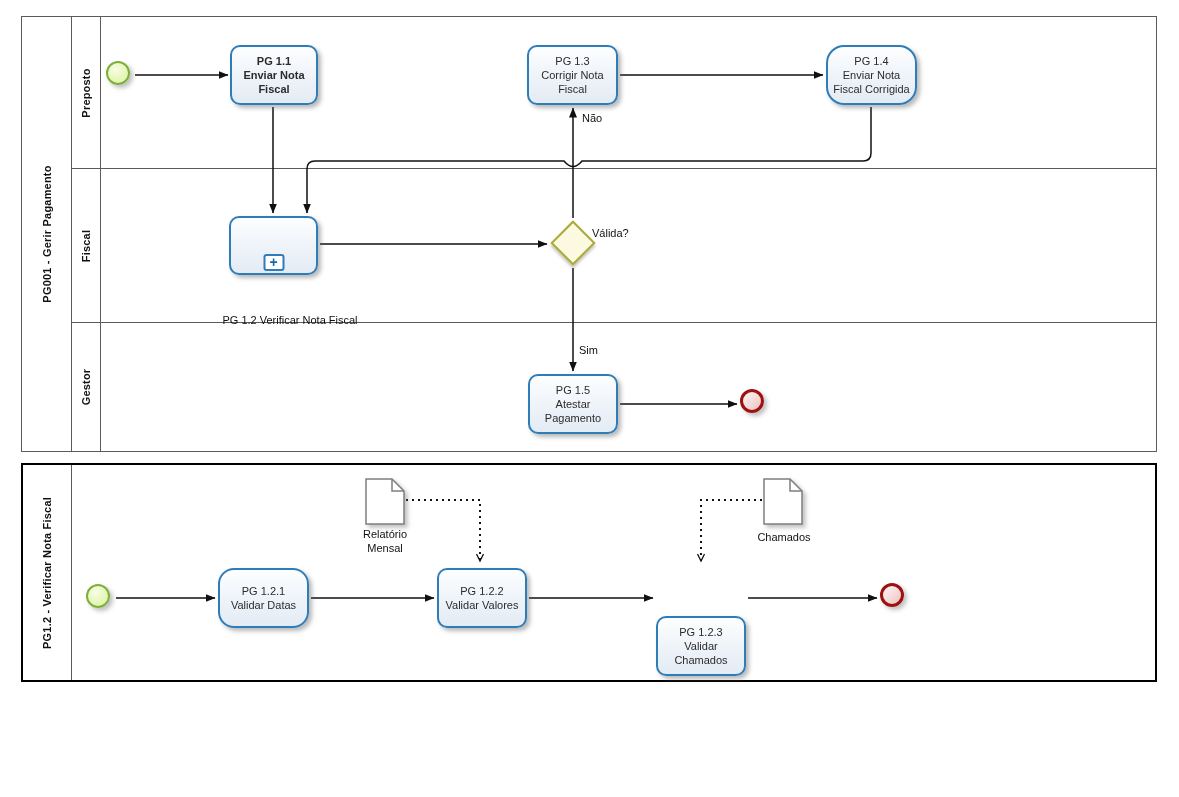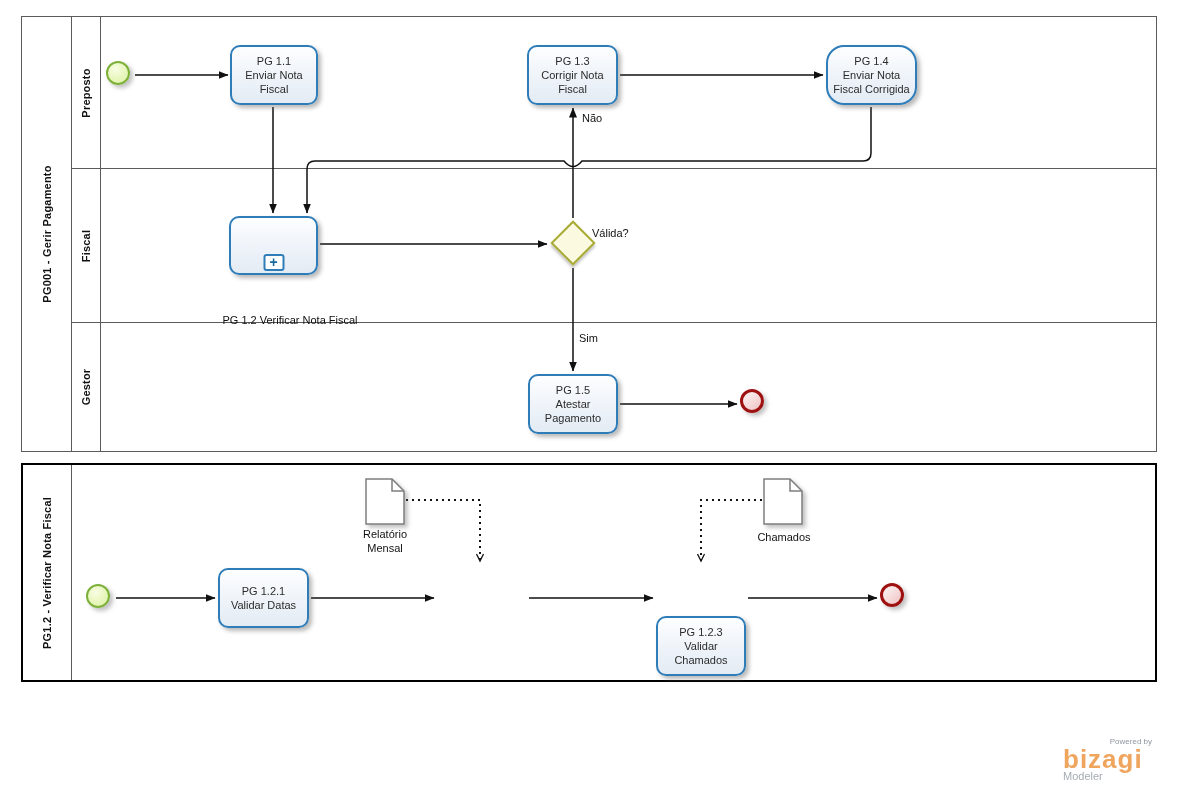--- a/index.html
+++ b/index.html
@@ -111,21 +111,21 @@
   </div>
   <div class="vcell shape" style="left:72px; top:169px; width:28px; height:153px;">
     <span>Fiscal</span>
   </div>
   <div class="vcell shape" style="left:72px; top:323px; width:28px; height:128px;">
     <span>Gestor</span>
   </div>
 
   <div class="event start shape" style="position:absolute; left:106px; top:61px;"></div>
 
-  <div class="task shape" style="left:230px; top:45px; width:88px; height:60px;">
+  <div class="task shape" style="left:230px; top:45px; width:88px; height:60px;font-weight:bold;">
     <span>PG 1.1
 Enviar Nota
 Fiscal</span>
   </div>
 
   <div class="task shape" style="left:527px; top:45px; width:91px; height:60px;">
     <span>PG 1.3
 Corrigir Nota
 Fiscal</span>
   </div>
@@ -141,44 +141,48 @@
       <span>+</span>
     </div>
   </div>
   <div class="shape-label shape" style="left:220px; top:285px; width:140px;margin-top:28px;">PG 1.2 Verificar Nota Fiscal</div>
 
   <div class="gateway-wrap shape" style="left:550px; top:220px;">
     <div class="gateway"></div>
   </div>
   <div class="flow-label shape" style="left:592px; top:227px;">Válida?</div>
   <div class="flow-label shape" style="left:582px; top:112px;">Não</div>
-  <div class="flow-label shape" style="left:579px; top:332px;">Sim</div>
+  <div class="flow-label shape" style="left:579px; top:344px;">Sim</div>
 
   <div class="task shape" style="left:528px; top:374px; width:90px; height:60px;align-items:center;">
     <span>PG 1.5
 Atestar
 Pagamento</span>
   </div>
 
   <div class="event end shape" style="position:absolute; left:740px; top:389px;"></div>
 
   <div class="pool-frame selected" style="left:21px; top:463px; width:1136px; height:219px;"></div>
   <div class="line" style="left:71px; top:465px; width:1px; height:215px;"></div>
 
   <div class="vcell shape" style="left:23px; top:465px; width:48px; height:215px;">
     <span>PG1.2 -  Verificar Nota Fiscal</span>
   </div>
 
   <div class="event start shape" style="position:absolute; left:86px; top:584px;"></div>
 
-  <div class="task shape" style="left:218px; top:568px; width:91px; height:60px;">
+  <div class="task shape" style="left:218px; top:568px; width:91px; height:60px;border-radius:16px;">
     <span>PG 1.2.1
 Validar Datas</span>
   </div>
 
+  <div class="task shape" style="left:437px; top:568px; width:90px; height:60px;">
+    <span>PG 1.2.2
+Validar Valores</span>
+  </div>
 
   <div class="task shape" style="left:656px; top:568px; width:90px; height:60px;margin-top:48px;">
     <span>PG 1.2.3
 Validar
 Chamados</span>
   </div>
 
   <div class="event end shape" style="position:absolute; left:880px; top:583px;"></div>
 
   <div class="doc shape" style="left:365px; top:478px;">
@@ -191,19 +195,14 @@
 Mensal</div>
 
   <div class="doc shape" style="left:763px; top:478px;">
     <svg width="40" height="47">
       <path d="M1,1 H27 L39,13 V46 H1 Z" fill="#ffffff" stroke="#7f7f7f" stroke-width="1.5"></path>
       <path d="M27,1 V13 H39" fill="none" stroke="#7f7f7f" stroke-width="1.5"></path>
     </svg>
   </div>
   <div class="shape-label shape" style="left:749px; top:530px; width:70px;">Chamados</div>
 
-  <div id="logo">
-    <div class="powered">Powered by</div>
-    <div class="brand">bizagi</div>
-    <div class="product">Modeler</div>
-  </div>
 
 </div>
 
 </body></html>

